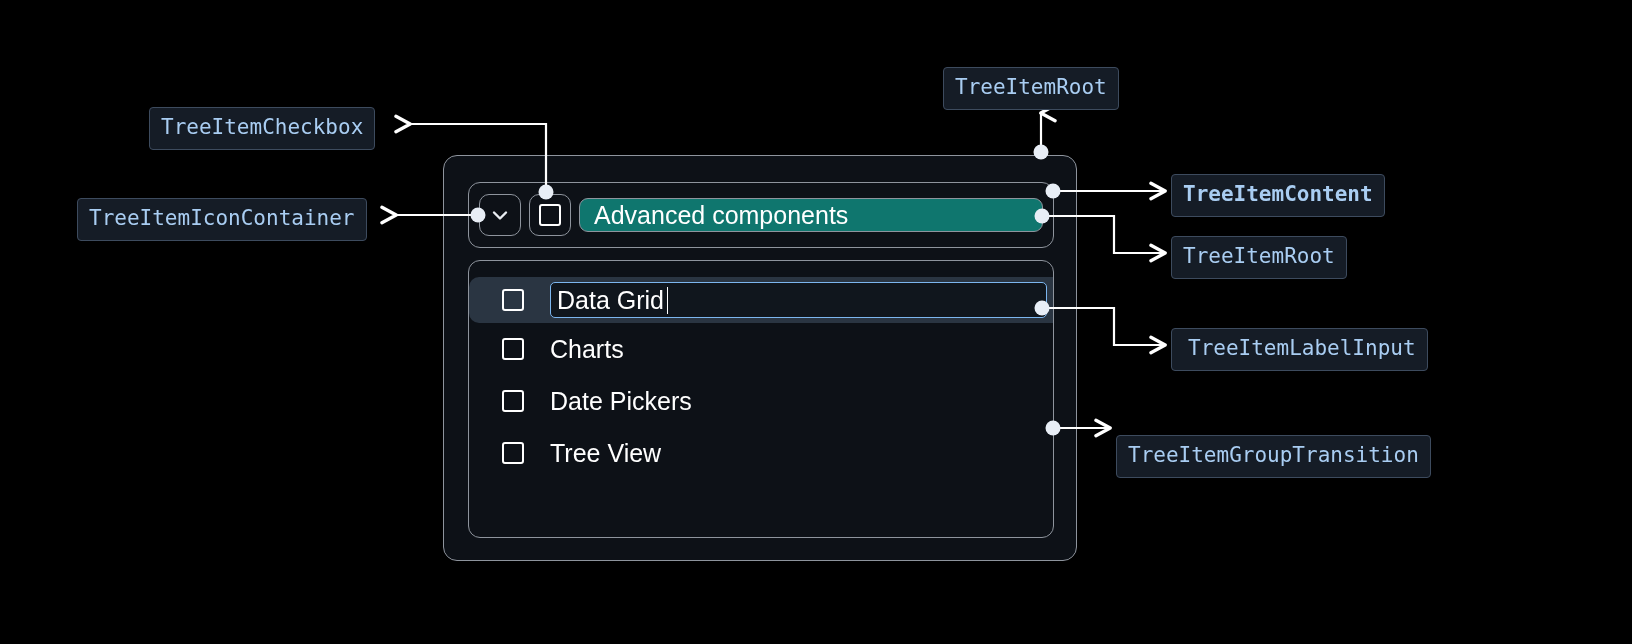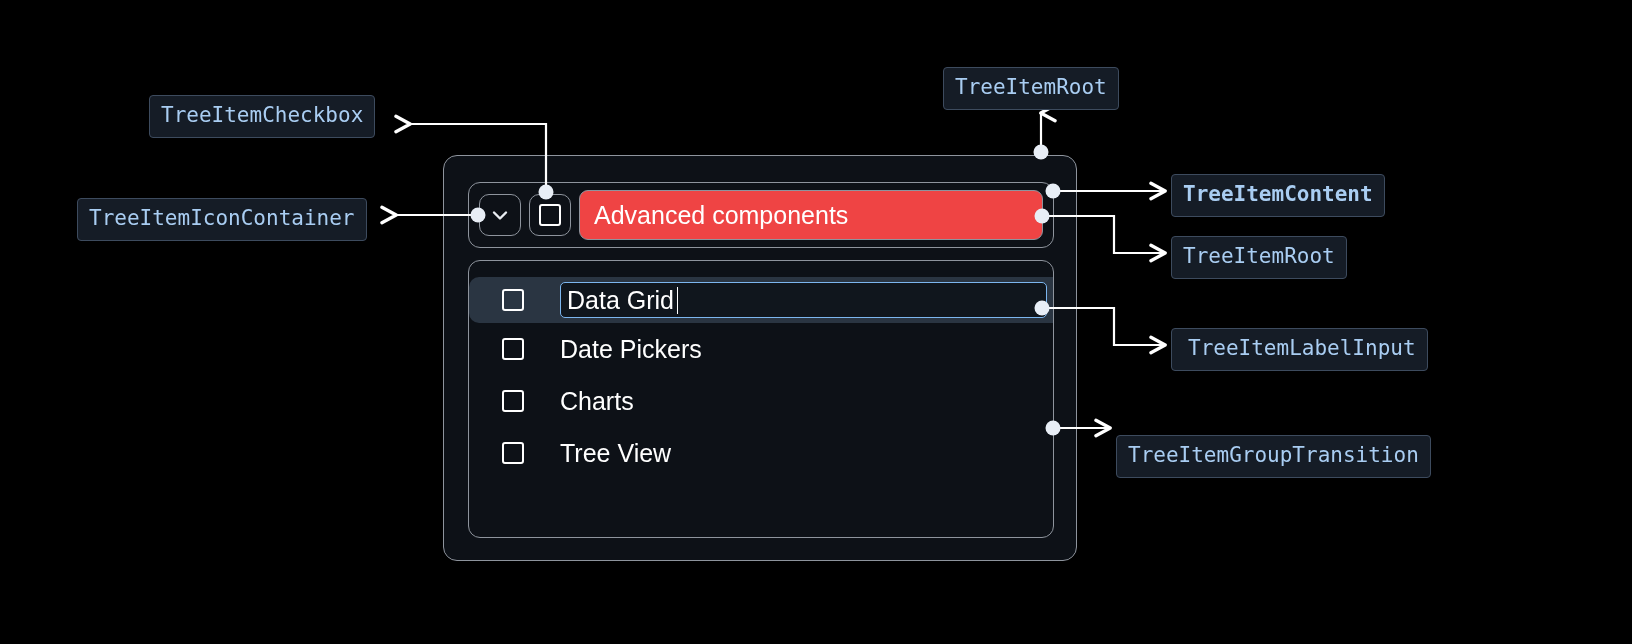--- a/index.html
+++ b/index.html
@@ -103,51 +103,51 @@
     height: 22px;
     box-sizing: border-box;
     border: 2.5px solid #ffffff;
     border-radius: 3px;
     background: transparent;
     flex: 0 0 auto;
   }
 
   .tree-label {
     flex: 1 1 auto;
-    height: 50px;
+    height: 34px;
     box-sizing: border-box;
     border: 1.5px solid #8e949d;
     border-radius: 9px;
     display: flex;
     align-items: center;
     padding-left: 14px;
     color: #ffffff;
     font-size: 25px;
-    background: #ef4444;
+    background: #0f766e;
   }
 
   .tree-group {
     position: absolute;
     left: 24px;
     top: 104px;
     width: 586px;
     height: 278px;
     box-sizing: border-box;
     background: #0d1117;
     border: 1.5px solid #8e949d;
     border-radius: 12px;
     padding-top: 16px;
   }
 
   .tree-row {
     height: 52px;
     display: flex;
     align-items: center;
     padding-left: 33px;
-    gap: 36px;
+    gap: 26px;
     box-sizing: border-box;
   }
   .tree-row .row-text {
     color: #ffffff;
     font-size: 25px;
     line-height: 1;
   }
 
   .tree-row.selected {
     background: #2a3542;
@@ -212,26 +212,26 @@
     <div class="tree-row selected">
       <span class="cb"></span>
       <span class="label-input">
         <span>Data Grid</span>
         <span class="caret"></span>
       </span>
     </div>
 
     <div class="tree-row">
       <span class="cb"></span>
+      <span class="row-text">Charts</span>
+    </div>
+
+    <div class="tree-row">
+      <span class="cb"></span>
       <span class="row-text">Date Pickers</span>
-    </div>
-
-    <div class="tree-row">
-      <span class="cb"></span>
-      <span class="row-text">Charts</span>
     </div>
 
     <div class="tree-row">
       <span class="cb"></span>
       <span class="row-text">Tree View</span>
     </div>
 
   </div>
 </div>
 
@@ -269,21 +269,21 @@
     <circle cx="1041" cy="152" r="7.5"></circle>
     <circle cx="546" cy="192" r="7.5"></circle>
     <circle cx="478" cy="215" r="7.5"></circle>
     <circle cx="1053" cy="191" r="7.5"></circle>
     <circle cx="1042" cy="216" r="7.5"></circle>
     <circle cx="1042" cy="308" r="7.5"></circle>
     <circle cx="1053" cy="428" r="7.5"></circle>
   </g>
 </svg>
 
-<div class="chip" style="left:149px;  top:95px;">TreeItemCheckbox</div>
+<div class="chip" style="left:149px;  top:107px;">TreeItemCheckbox</div>
 
 <div class="chip" style="left:77px;   top:198px;">TreeItemIconContainer</div>
 
 <div class="chip" style="left:943px;  top:67px;">TreeItemRoot</div>
 
 <div class="chip" style="left:1171px; top:174px;font-weight:bold;">TreeItemContent</div>
 
 <div class="chip" style="left:1171px; top:236px;">TreeItemRoot</div>
 
 <div class="chip" style="left:1171px; top:328px;padding-left:16px;">TreeItemLabelInput</div>

